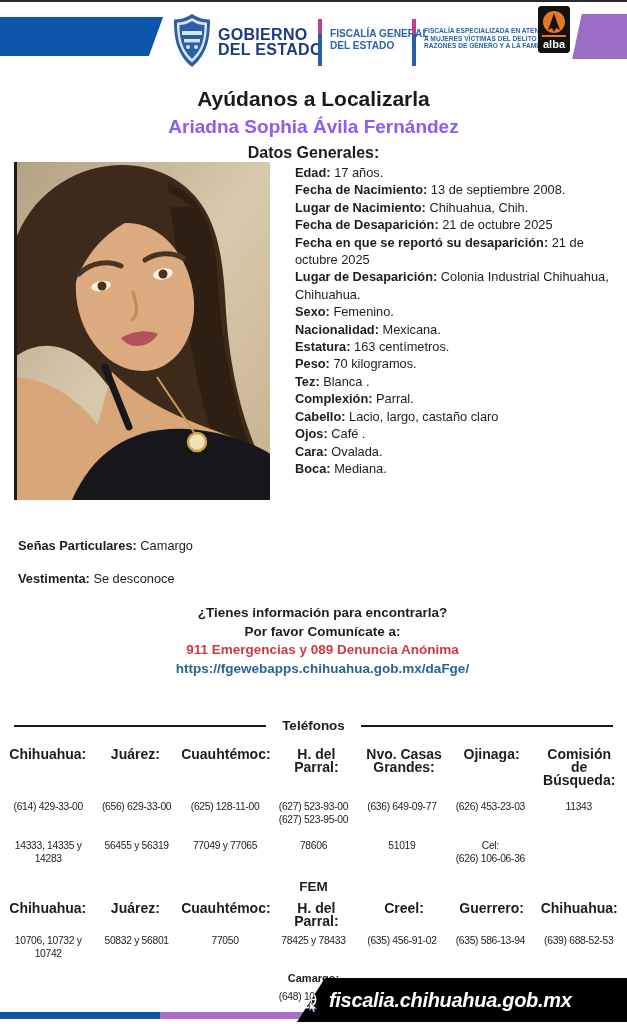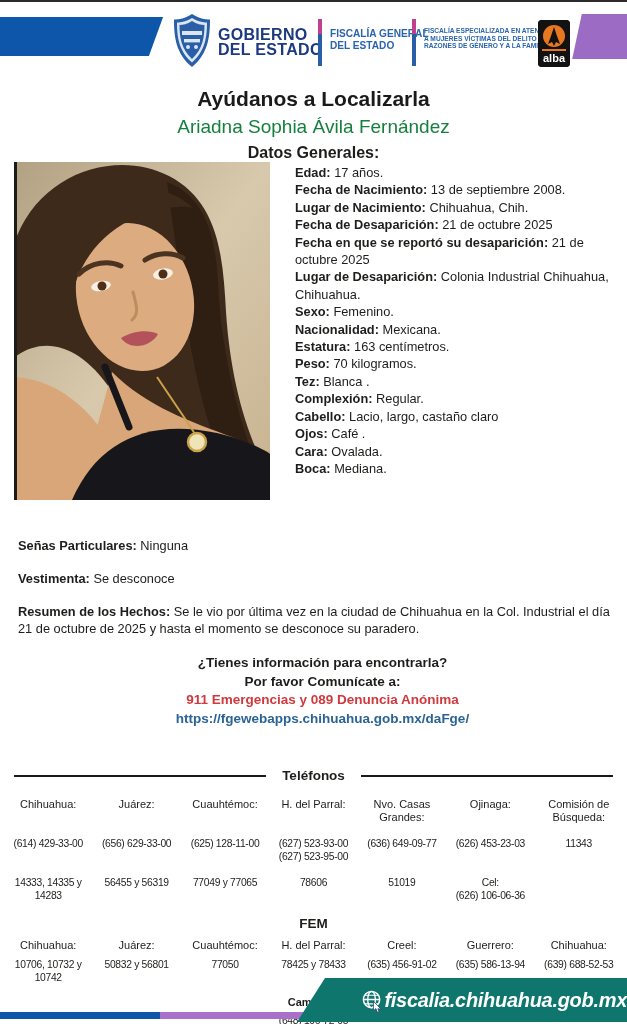--- a/index.html
+++ b/index.html
@@ -11,25 +11,25 @@
   
   .header{position:relative;height:80px;}
   .band-blue{position:absolute;left:-12px;top:17px;width:168px;height:39px;background:#0e56aa;transform:skewX(-20deg);}
   .shield{position:absolute;left:172px;top:13px;width:40px;height:56px;}
   .gob-text{position:absolute;left:218px;top:27px;font-weight:bold;color:#1d3a80;font-size:16px;line-height:15px;letter-spacing:.3px;white-space:pre-line;}
   .vbar{position:absolute;top:19px;width:4px;height:47px;background:linear-gradient(180deg,#c0408f 0%,#c0408f 32%,#2a5fa8 32%,#2a5fa8 100%);}
   .vbar1{left:318px;}
   .vbar2{left:412px;}
   .fge-text{position:absolute;left:330px;top:28px;color:#2a64ad;font-weight:bold;font-size:11.5px;line-height:11.5px;white-space:pre-line;transform:scaleX(.88);transform-origin:left top;}
   .fee-text{position:absolute;left:424px;top:27px;color:#2a64ad;font-weight:bold;font-size:6.9px;line-height:7.6px;white-space:pre-line;transform:scaleX(.96);transform-origin:left top;}
-  .alba{position:absolute;left:538px;top:20px;width:32px;height:47px;background:#121212;border-radius:4px;overflow:hidden;}
+  .alba{position:absolute;left:538px;top:6px;width:32px;height:47px;background:#121212;border-radius:4px;overflow:hidden;}
   .band-purple{position:absolute;right:-8px;top:14px;width:58px;height:45px;background:#9c6cc4;transform:skewX(-12deg);}
   
   .title{text-align:center;font-size:21px;font-weight:bold;color:#1a1a1a;margin:7px 0 0;}
-  .name{text-align:center;font-size:19px;font-weight:normal;color:#15803d;margin:5px 0 0;}
+  .name{text-align:center;font-size:19px;font-weight:bold;color:#8b5cf6;margin:5px 0 0;}
   .datos-title{text-align:center;font-size:16px;font-weight:bold;margin:6px 0 0;}
   
   .main{position:relative;height:349px;}
   .photo{position:absolute;left:14px;top:0;width:253px;height:338px;background:#cbb795;border-left:3px solid #1b1b1b;box-sizing:border-box;}
   .datos{position:absolute;left:295px;top:2px;width:324px;font-size:12.8px;line-height:17.4px;}
   .dato b{font-weight:bold;}
   
   .below{margin:0 18px;font-size:12.8px;line-height:17px;}
   .senas{margin-top:26px;}
   .vest{margin-top:16px;}
@@ -37,33 +37,33 @@
   
   .contact{text-align:center;margin-top:17px;font-weight:bold;font-size:13.5px;line-height:18.5px;padding-left:18px;}
   .contact .red{color:#d0393e;}
   .contact a{color:#2a6496;text-decoration:none;display:block;}
   
   .tel-section{margin-top:40px;}
   .tel-title-row{display:flex;align-items:center;gap:16px;margin:0 14px;}
   .tel-title-row .rule{flex:1;height:2px;background:#1a1a1a;}
   .tel-title{font-weight:bold;font-size:13.5px;}
   .grid{display:grid;grid-template-columns:repeat(7,1fr);column-gap:4px;margin:0 6px;text-align:center;}
-  .grid .hcell{font-weight:normal;font-size:11px;line-height:13px;}
+  .grid .hcell{font-weight:bold;font-size:14px;line-height:13px;}
   .grid .cell{font-size:10.3px;letter-spacing:-.3px;line-height:13px;white-space:pre-line;}
   .g-head{margin-top:15px;}
   .g-row{margin-top:13px;}
   .fem-title{text-align:center;font-weight:bold;font-size:13.5px;margin-top:14px;}
   .camargo-label{font-weight:bold;font-size:11px;}
   
   .strip-blue{position:absolute;left:0;bottom:5px;width:172px;height:7px;background:#0e56aa;clip-path:polygon(0 0,100% 0,calc(100% - 5px) 100%,0 100%);}
   .strip-purple{position:absolute;left:160px;bottom:5px;width:467px;height:7px;background:#a96fc9;}
   .footer-banner{
-    position:absolute;right:0;bottom:2px;width:330px;height:44px;background:#0f766e;
+    position:absolute;right:0;bottom:2px;width:330px;height:44px;background:#000000;
     clip-path:polygon(28px 0,100% 0,100% 100%,0 100%);
-    display:flex;align-items:center;justify-content:flex-end;color:#fff;
+    display:flex;align-items:center;justify-content:flex-start;gap:9px;color:#fff;
   }
   .footer-banner .url{font-style:italic;font-weight:bold;font-size:20px;letter-spacing:-.3px;color:#fff;text-decoration:none;}
   svg{display:block;}
 </style>
 </head>
 <body>
 
 <div class="topline"></div>
 
 <div class="header">
@@ -145,32 +145,31 @@
     <div class="dato"><b>Fecha de Nacimiento:</b> <span>13 de septiembre 2008.</span></div>
     <div class="dato"><b>Lugar de Nacimiento:</b> <span>Chihuahua, Chih.</span></div>
     <div class="dato"><b>Fecha de Desaparición:</b> <span>21 de octubre 2025</span></div>
     <div class="dato"><b>Fecha en que se reportó su desaparición:</b> <span>21 de octubre 2025</span></div>
     <div class="dato"><b>Lugar de Desaparición:</b> <span>Colonia Industrial Chihuahua, Chihuahua.</span></div>
     <div class="dato"><b>Sexo:</b> <span>Femenino.</span></div>
     <div class="dato"><b>Nacionalidad:</b> <span>Mexicana.</span></div>
     <div class="dato"><b>Estatura:</b> <span>163 centímetros.</span></div>
     <div class="dato"><b>Peso:</b> <span>70 kilogramos.</span></div>
     <div class="dato"><b>Tez:</b> <span>Blanca .</span></div>
-    <div class="dato"><b>Complexión:</b> <span>Regular.</span></div>
+    <div class="dato"><b>Complexión:</b> <span>Parral.</span></div>
     <div class="dato"><b>Cabello:</b> <span>Lacio, largo, castaño claro</span></div>
     <div class="dato"><b>Ojos:</b> <span>Café .</span></div>
     <div class="dato"><b>Cara:</b> <span>Ovalada.</span></div>
     <div class="dato"><b>Boca:</b> <span>Mediana.</span></div>
   </div>
 </div>
 
 <div class="below">
-  <div class="senas"><b>Señas Particulares:</b> <span>Ninguna</span></div>
+  <div class="senas"><b>Señas Particulares:</b> <span>Camargo</span></div>
   <div class="vest"><b>Vestimenta:</b> <span>Se desconoce</span></div>
-  <div class="resumen"><b>Resumen de los Hechos:</b> <span>Se le vio por última vez en la ciudad de Chihuahua en la Col. Industrial  el día 21 de octubre de 2025 y hasta el momento se desconoce su paradero.</span></div>
 </div>
 
 <div class="contact">
   <div>¿Tienes información para encontrarla?</div>
   <div>Por favor Comunícate a:</div>
   <div class="red">911 Emergencias y 089 Denuncia Anónima</div>
   <a href="#">https://fgewebapps.chihuahua.gob.mx/daFge/</a>
 </div>
 
 <div class="tel-section">

